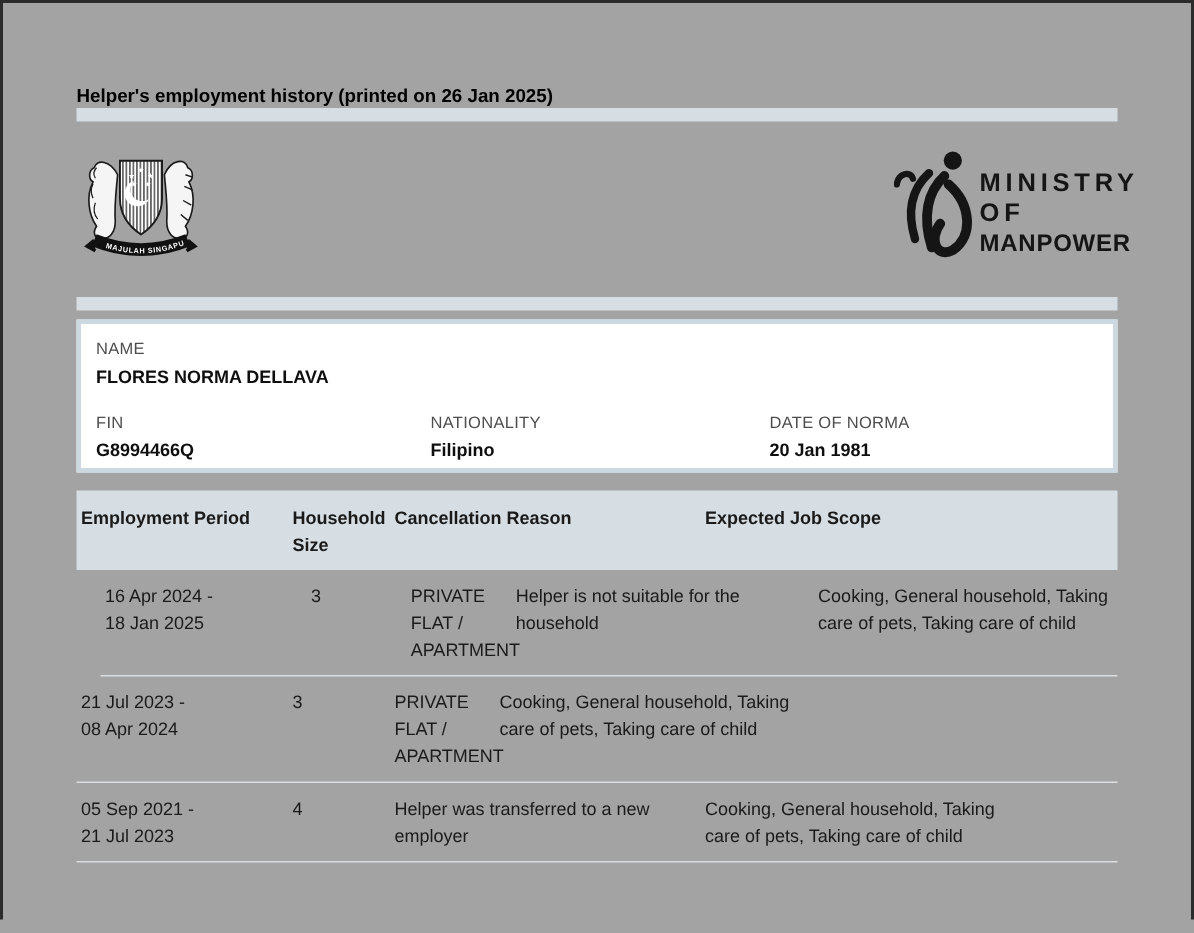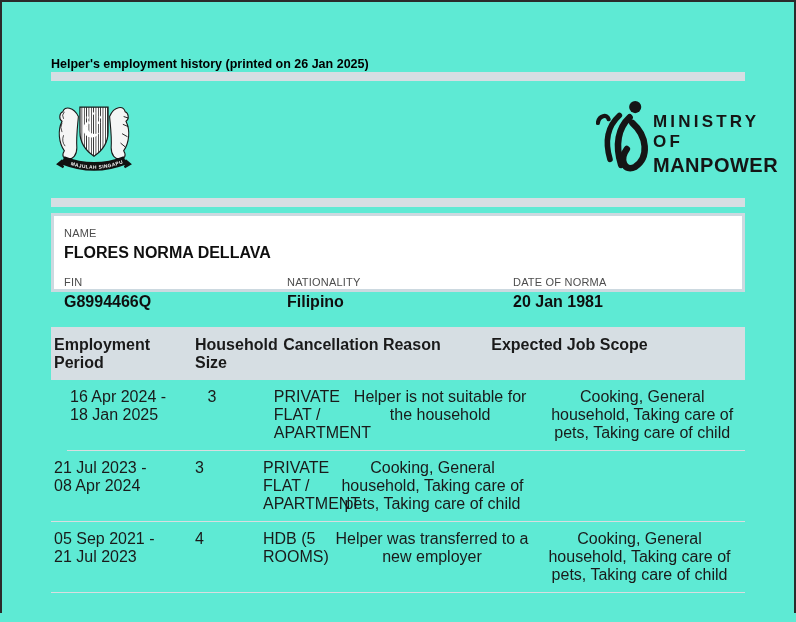--- a/index.html
+++ b/index.html
@@ -1,54 +1,54 @@
 <!DOCTYPE html>
 <html><head>
 <meta charset="utf-8">
 <style>
   * { margin:0; padding:0; box-sizing:border-box; }
   html,body { background:#ffffff; }
   body { font-family:"Liberation Sans", sans-serif; color:#1a1a1a; }
-  .viewport { position:relative; width:796px; height:622px; background:#5eead4; overflow:hidden; }
+  .viewport { position:relative; width:796px; height:622px; background:#a3a3a3; overflow:hidden; }
   .frame { position:absolute; left:0; top:0; width:796px; height:613px;
            border-top:2px solid #2b2b2b; border-left:2px solid #2b2b2b; border-right:2px solid #2b2b2b; pointer-events:none; }
   .title { position:absolute; left:51px; top:57px; font-size:12.5px; font-weight:bold; color:#000; }
   .accent-bar { position:absolute; left:51px; width:694px; height:9px; background:#d6dee3; }
   .bar-top { top:72px; }
   .bar-mid { top:198px; }
 
   
   .arms { position:absolute; left:55px; top:96px; }
   .mom-logo { position:absolute; left:596px; top:97px; }
   .mom-text { position:absolute; left:653px; top:112px; }
   .mom-line1 { font-size:17px; font-weight:bold; letter-spacing:3.2px; color:#151515; }
-  .mom-line2 { font-size:20px; font-weight:bold; letter-spacing:0.5px; color:#151515; margin-top:2px; }
+  .mom-line2 { font-size:16px; font-weight:bold; letter-spacing:0.5px; color:#151515; margin-top:2px; }
 
   
-  .name-box { position:absolute; left:51px; top:213px; width:694px; height:79px;
+  .name-box { position:absolute; left:51px; top:213px; width:694px; height:102px;
               border:3px solid #ccd9e0; background:#fff; }
   .nb-item { position:absolute; }
   .nb-label { font-size:11px; color:#4d4d4d; letter-spacing:0.2px; }
-  .nb-value { font-size:16px; font-weight:bold; color:#0f0f0f; margin-top:5px; }
+  .nb-value { font-size:12px; font-weight:bold; color:#0f0f0f; margin-top:5px; }
   .nb-name  { left:10px; top:11px; }
   .nb-fin   { left:10px; top:60px; }
   .nb-nat   { left:233px; top:60px; }
   .nb-dob   { left:459px; top:60px; }
 
   
-  .table { position:absolute; left:51px; top:327px; width:694px; font-size:16px; }
+  .table { position:absolute; left:51px; top:327px; width:694px; font-size:12px; }
   .t-head { display:flex; background:#d6dee3; min-height:50px; font-weight:bold; }
   .t-row  { display:flex; border-bottom:1px solid #d9dde0; }
   .cell { padding:8px 6px 8px 3px; line-height:18px; }
   .t-head .cell { padding-top:9px; }
   .col-period  { width:141px; white-space:pre-line; }
   .col-size    { width:68px; }
   .col-housing { width:70px; }
-  .col-reason  { width:207px;text-align:center; }
-  .col-scope   { width:208px;text-align:center; }
+  .col-reason  { width:207px; }
+  .col-scope   { width:208px; }
   .t-row.r1 { min-height:66px;margin-left:16px; }
   .t-row.r2 { min-height:66px; }
   .t-row.r3 { min-height:47px; }
 </style>
 </head>
 <body>
 
 <div class="viewport">
   <div class="frame"></div>
 
@@ -148,18 +148,17 @@
 08 Apr 2024</div>
       <div class="cell col-size">3</div>
       <div class="cell col-housing">PRIVATE FLAT / APARTMENT</div>
       <div class="cell col-scope">Cooking, General household, Taking care of pets, Taking care of child</div>
     </div>
 
     <div class="t-row r3">
       <div class="cell col-period">05 Sep 2021 -
 21 Jul 2023</div>
       <div class="cell col-size">4</div>
-      <div class="cell col-housing">HDB (5 ROOMS)</div>
       <div class="cell col-reason">Helper was transferred to a new employer</div>
       <div class="cell col-scope">Cooking, General household, Taking care of pets, Taking care of child</div>
     </div>
   </div>
 </div>
 
 </body></html>

